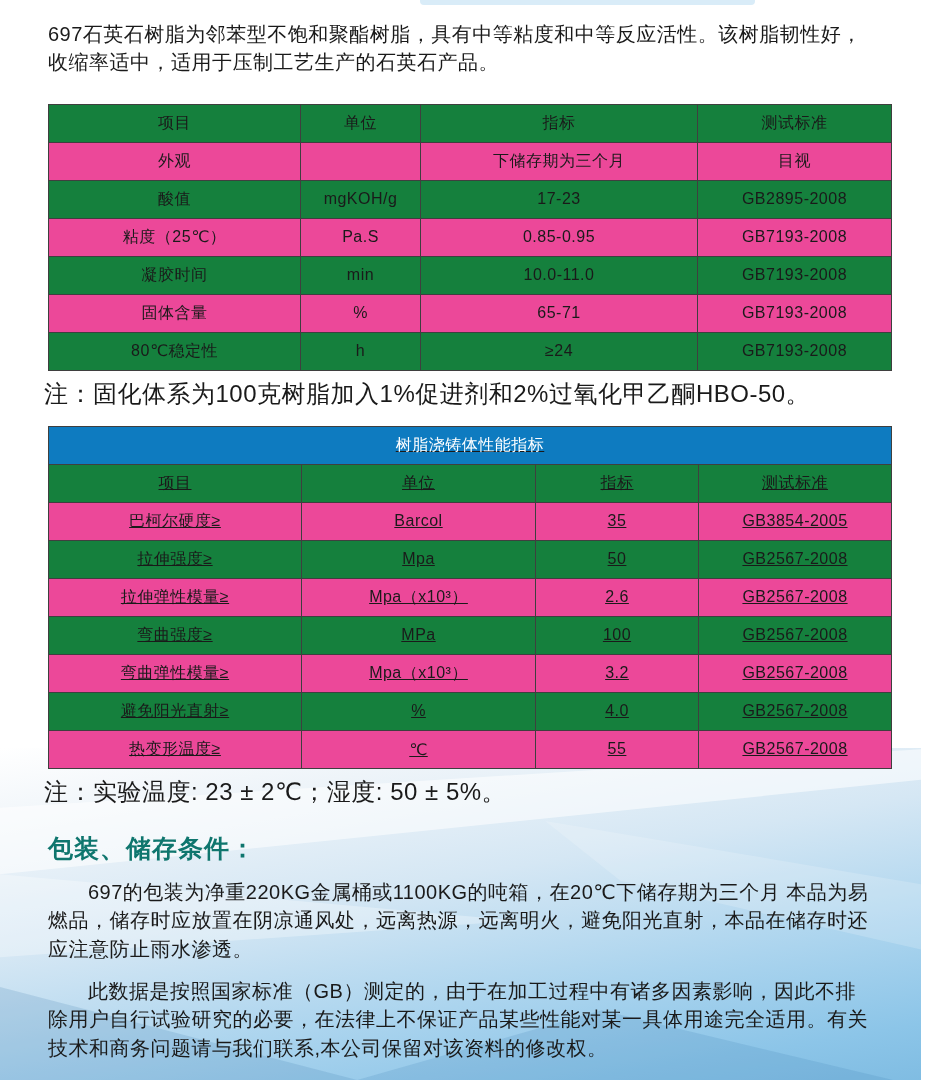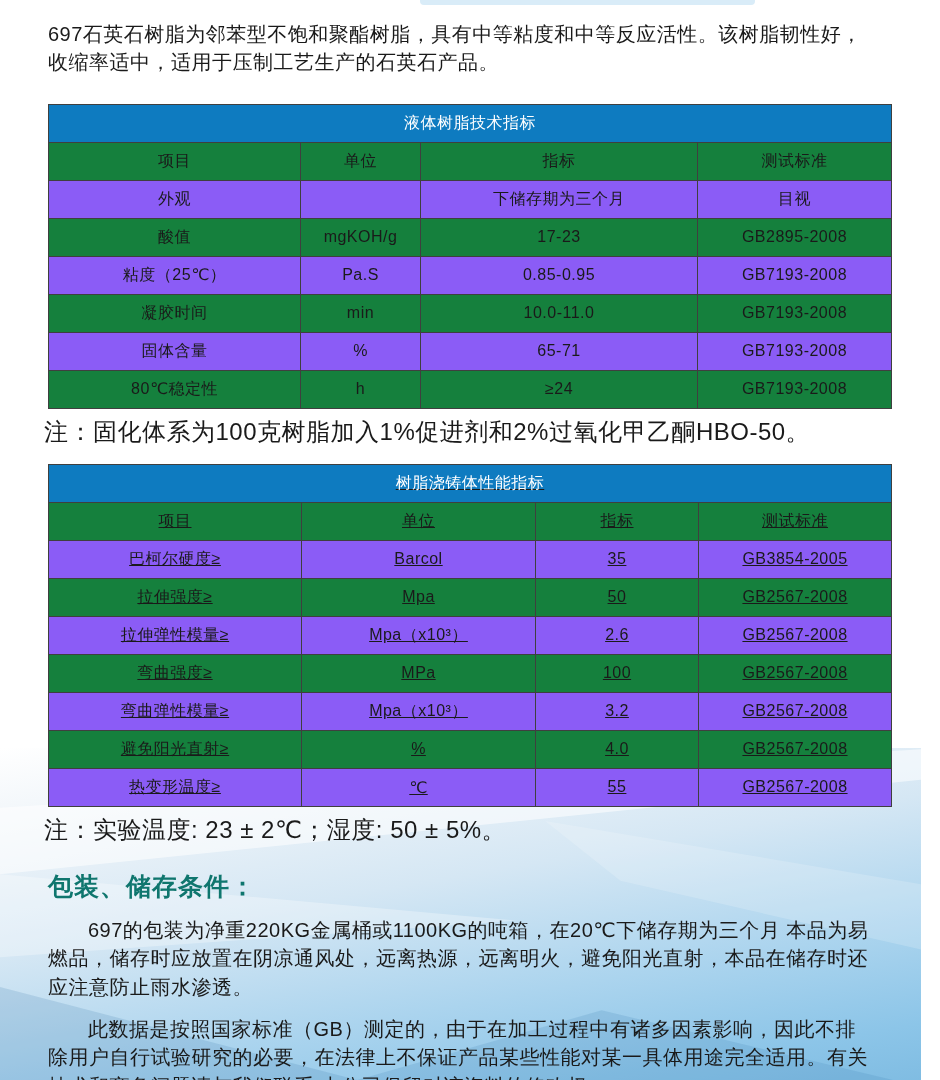--- a/index.html
+++ b/index.html
@@ -20,21 +20,21 @@
 
   
   .content { position:relative; z-index:1; padding:0 45px 0 48px; }
   .intro { margin-top:20px; font-size:20px; line-height:1.42; letter-spacing:0.5px; }
 
   table.spec { width:843px; border-collapse:collapse; table-layout:fixed; }
   table.spec td, table.spec th { border:1px solid #3f3f3f; text-align:center; vertical-align:middle;
     font-size:16px; font-weight:normal; height:38px; padding:0 4px; letter-spacing:0.5px; }
   .tbl-title { background:#0e7bc0; color:#ffffff; font-size:17px; font-weight:bold; height:36px; letter-spacing:1px; }
   tr.row-gray  td, tr.row-gray  th { background:#15803d; }
-  tr.row-white td { background:#8b5cf6; }
+  tr.row-white td { background:#ec4899; }
   .t1 { margin-top:27px; }
   .t2 { margin-top:16px;text-decoration:underline; }
   .t1 col.c1 { width:252px; } .t1 col.c2 { width:120px; } .t1 col.c3 { width:277px; } .t1 col.c4 { width:194px; }
   .t2 col.c1 { width:253px; } .t2 col.c2 { width:234px; } .t2 col.c3 { width:163px; } .t2 col.c4 { width:193px; }
 
   .note { margin-top:7px; margin-left:-4px; font-size:24px; letter-spacing:0.5px; }
 
   .section-heading { margin-top:24px; font-size:25px; font-weight:bold; color:#0f766e; letter-spacing:1px; }
   .body-para { margin-top:13px; font-size:20px; line-height:1.43; text-indent:2em; letter-spacing:0.5px; }
 </style>
@@ -57,23 +57,20 @@
     <p class="intro">697石英石树脂为邻苯型不饱和聚酯树脂，具有中等粘度和中等反应活性。该树脂韧性好，收缩率适中，适用于压制工艺生产的石英石产品。</p>
 
     <table class="spec t1">
       <colgroup>
           <col class="c1">
           <col class="c2">
           <col class="c3">
           <col class="c4">
         </colgroup>
       <tbody>
-          <tr>
-        <td class="tbl-title" colspan="4">液体树脂技术指标</td>
-      </tr>
       <tr class="row-gray">
         <th>项目</th>
         <th>单位</th>
         <th>指标</th>
         <th>测试标准</th>
       </tr>
       <tr class="row-white">
         <td>外观</td>
         <td></td>
         <td>下储存期为三个月</td>

